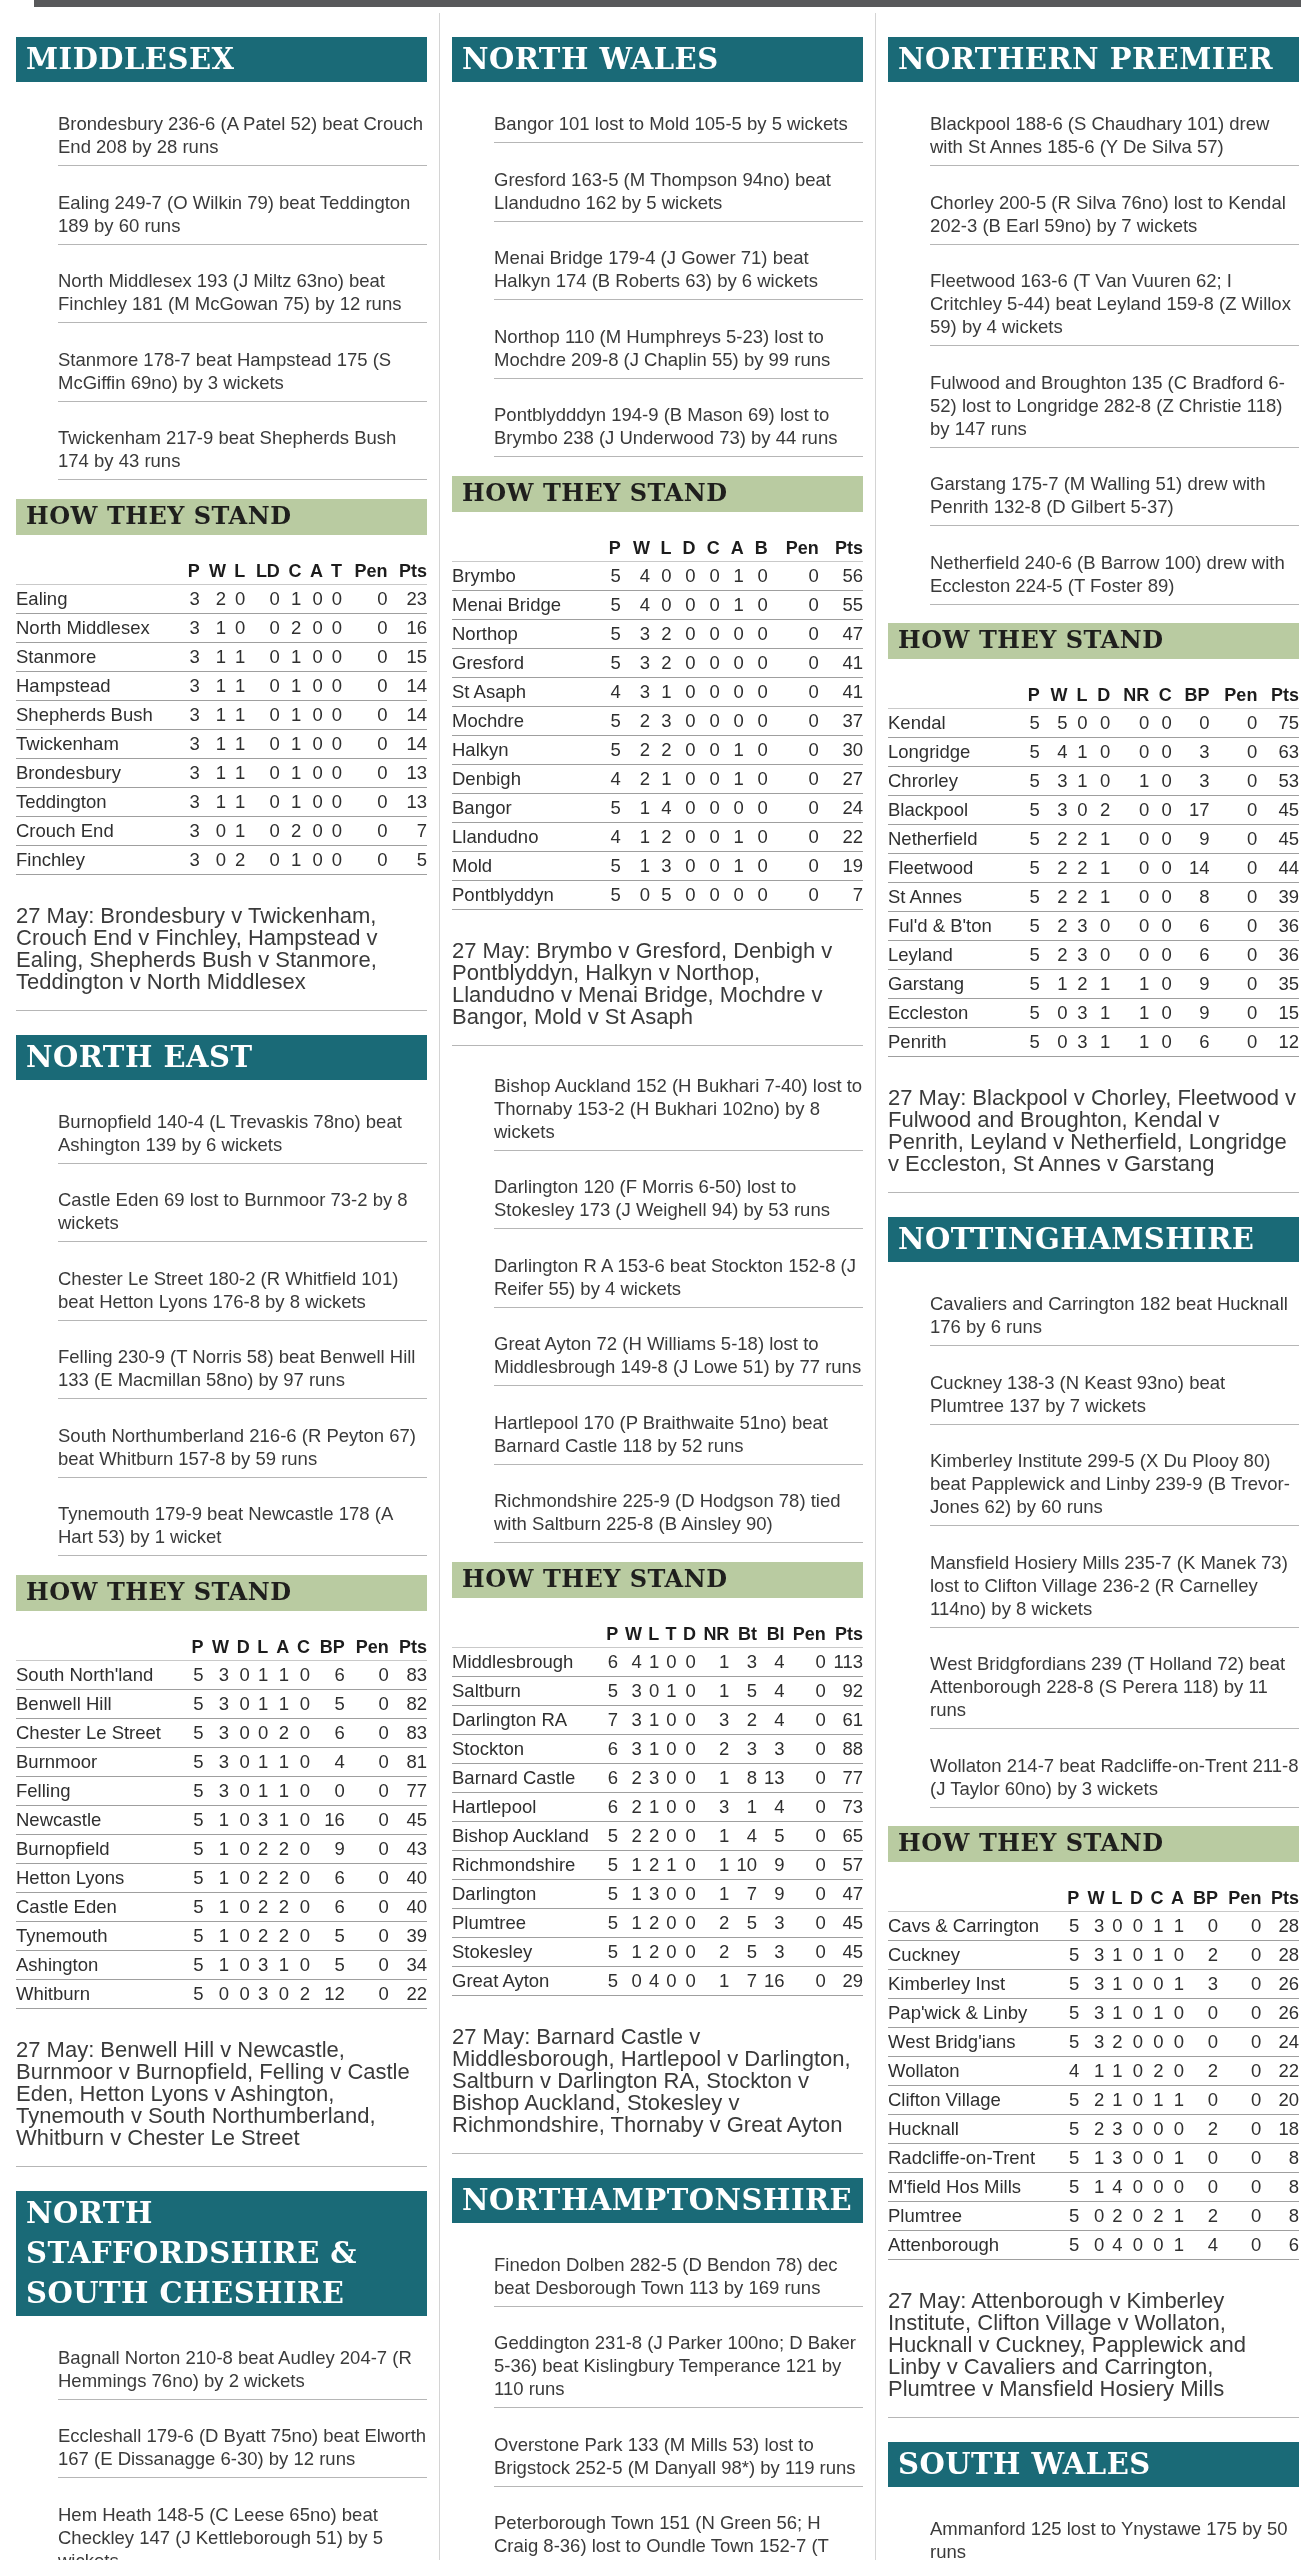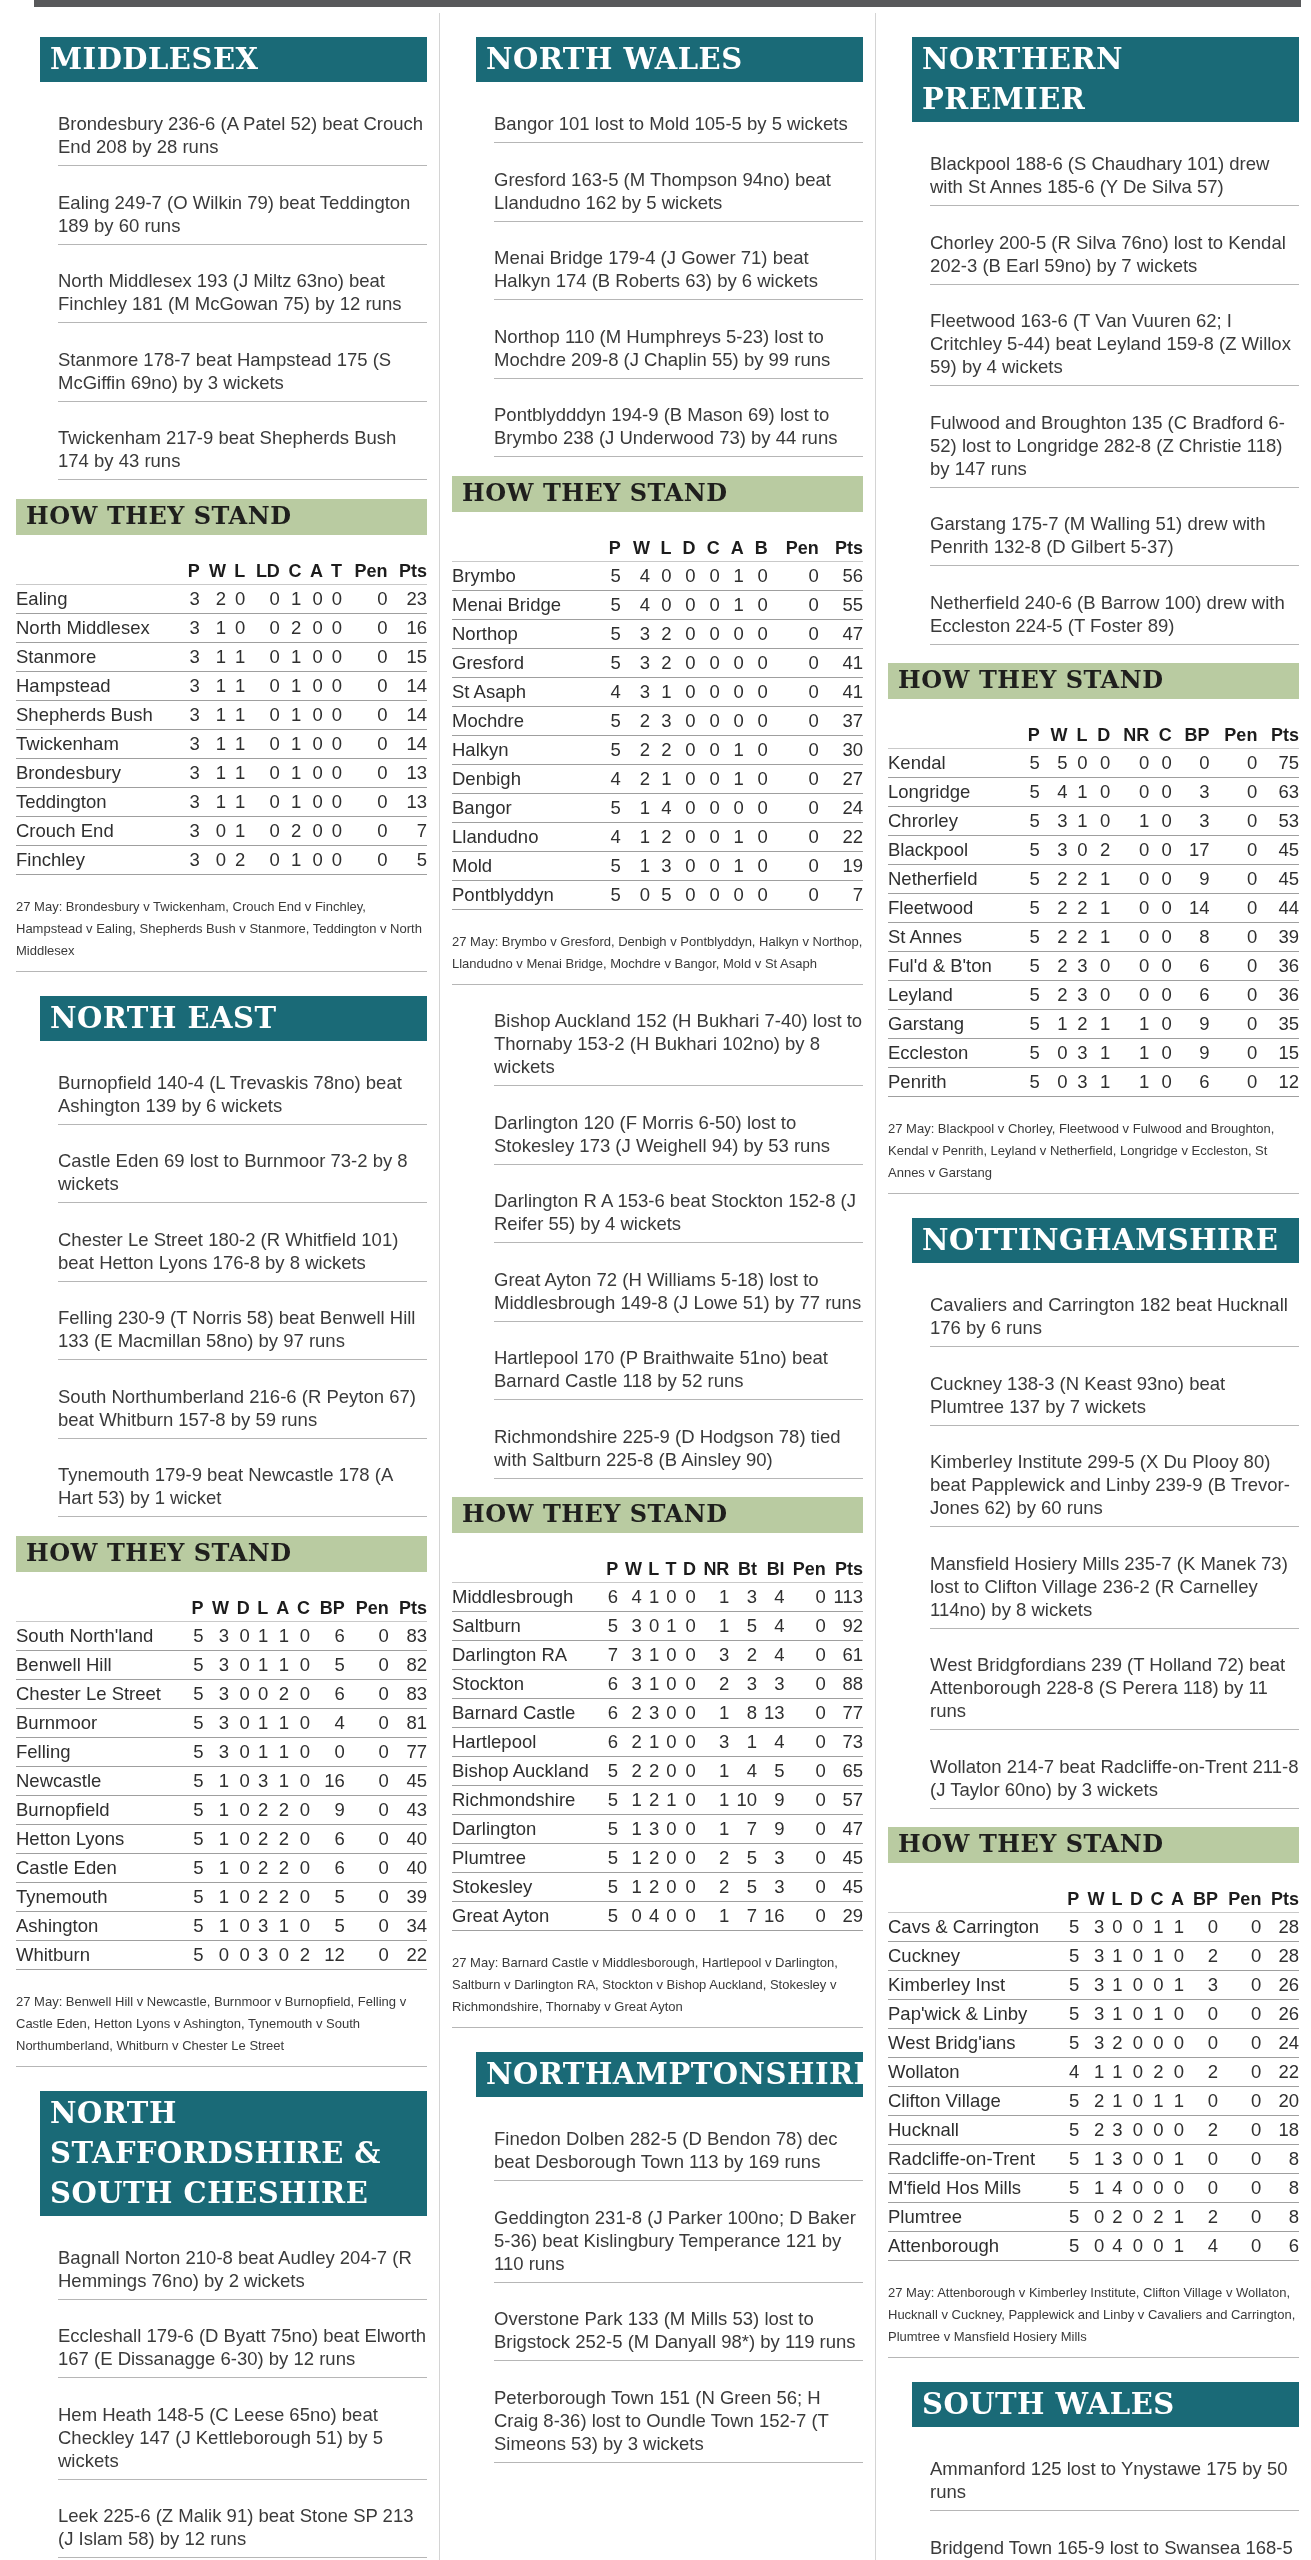--- a/index.html
+++ b/index.html
@@ -4,32 +4,32 @@
 <style>
   html,body{margin:0;padding:0;background:#ffffff;}
   body{width:1311px;height:2560px;overflow:hidden;font-family:"Liberation Sans",sans-serif;}
   .page{position:relative;padding:0 10px 0 16px;}
   .top-edge{height:7px;background:#58595b;margin:0 0 6px 18px;}
   .cols{display:flex;align-items:flex-start;}
   .col{flex:0 0 411px;min-width:0;}
   .vsep{flex:0 0 1px;align-self:stretch;background:#d4d4d4;margin:0 12px;}
   .sec{margin-bottom:6px;}
   .sec-h{background:var(--hdr,#1a6a77);color:#ffffff;font-family:"DejaVu Serif",serif;
-         font-weight:bold;font-size:29px;line-height:40px;padding:2px 10px 3px;letter-spacing:.5px;margin-left:24px;}
+         font-weight:bold;font-size:29px;line-height:40px;padding:2px 10px 3px;letter-spacing:.5px;}
   .res{font-size:18.5px;line-height:23px;padding:6px 0 7px;border-bottom:1px solid #b6b6b6;color:#3a3a3a;margin-left:42px;}
   .sub-h{background:var(--sub,#b9cba1);color:#1f1f1d;font-family:"DejaVu Serif",serif;
          font-weight:bold;font-size:24px;line-height:30px;padding:2px 10px 4px;margin-top:10px;letter-spacing:.5px;}
   table.stand{width:100%;border-collapse:collapse;margin-top:4px;}
   table.stand th{font-size:18px;font-weight:bold;color:#1c1c1c;text-align:right;padding:2px 0 2px 5px;white-space:nowrap;}
   table.stand th.teamcol{text-align:left;padding-left:0;}
   table.stand td{font-size:18.5px;color:#2f2f2f;padding:3px 0 3px 5px;text-align:right;white-space:nowrap;}
   table.stand td.team{text-align:left;padding-left:0;overflow:hidden;text-overflow:ellipsis;max-width:170px;}
   table.stand tbody tr{border-bottom:1px solid #9f9f9f;}
   table.stand thead tr{border-bottom:1px solid #c9c9c9;}
-  .fix{font-size:13px;line-height:22px;color:#3a3a3a;padding:8px 0 9px;border-bottom:1px solid #b6b6b6;}
+  .fix{font-size:22px;line-height:22px;color:#3a3a3a;padding:8px 0 17px;border-bottom:1px solid #b6b6b6;}
 </style>
 </head>
 <body>
 
 <div class="page">
   <div class="top-edge"></div>
   <div class="cols" id="cols-root">
       <div class="col">
         <section class="sec">
           <h2 class="sec-h">MIDDLESEX</h2>

